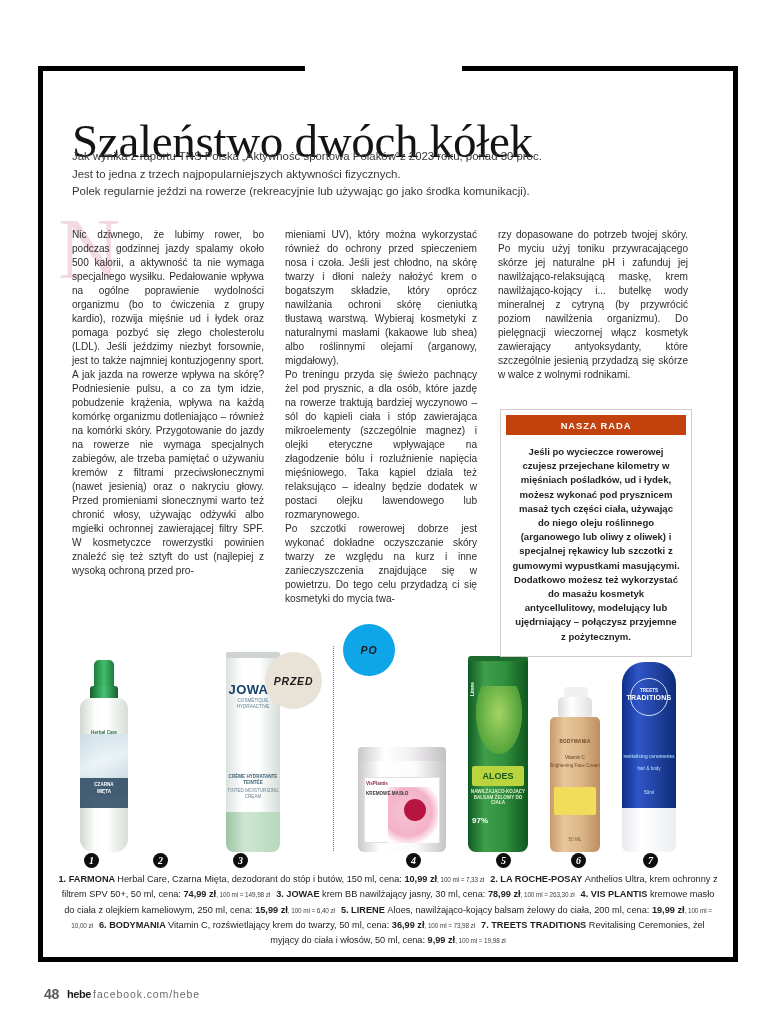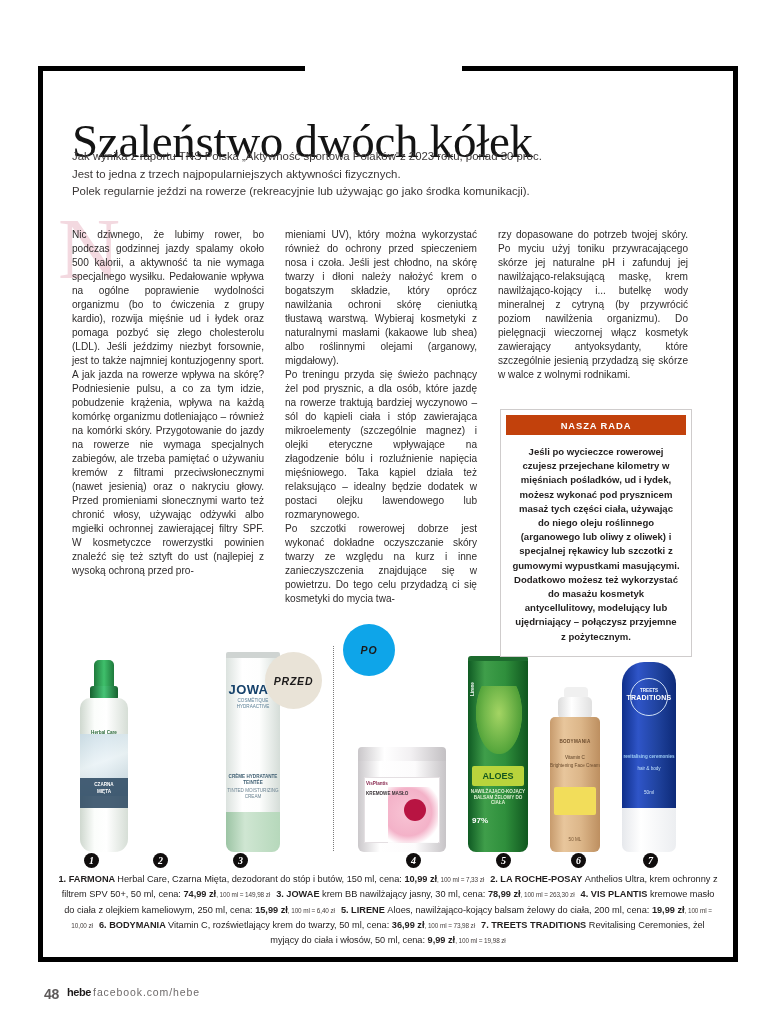--- a/index.html
+++ b/index.html
@@ -187,21 +187,21 @@
     color: #211e1e;
   }
   .captions b { font-weight: bold; }
   .captions .unit { font-size: 6.4px; color: #47403f; letter-spacing: -0.1px; }
   .captions .sep { display: inline-block; width: 6px; }
 
   
   .footer {
     position: absolute;
     left: 44px; top: 986px;
-    display: flex; align-items: flex-start;
+    display: flex; align-items: center;
   }
   .pageno {
     font-size: 14px; font-weight: bold; color: #5e5a5a;
     letter-spacing: -0.3px;
   }
   .heblogo {
     font-size: 11px; font-weight: bold; color: #1d1a1a;
     margin-left: 8px; letter-spacing: -0.4px;
   }
   .fb {

